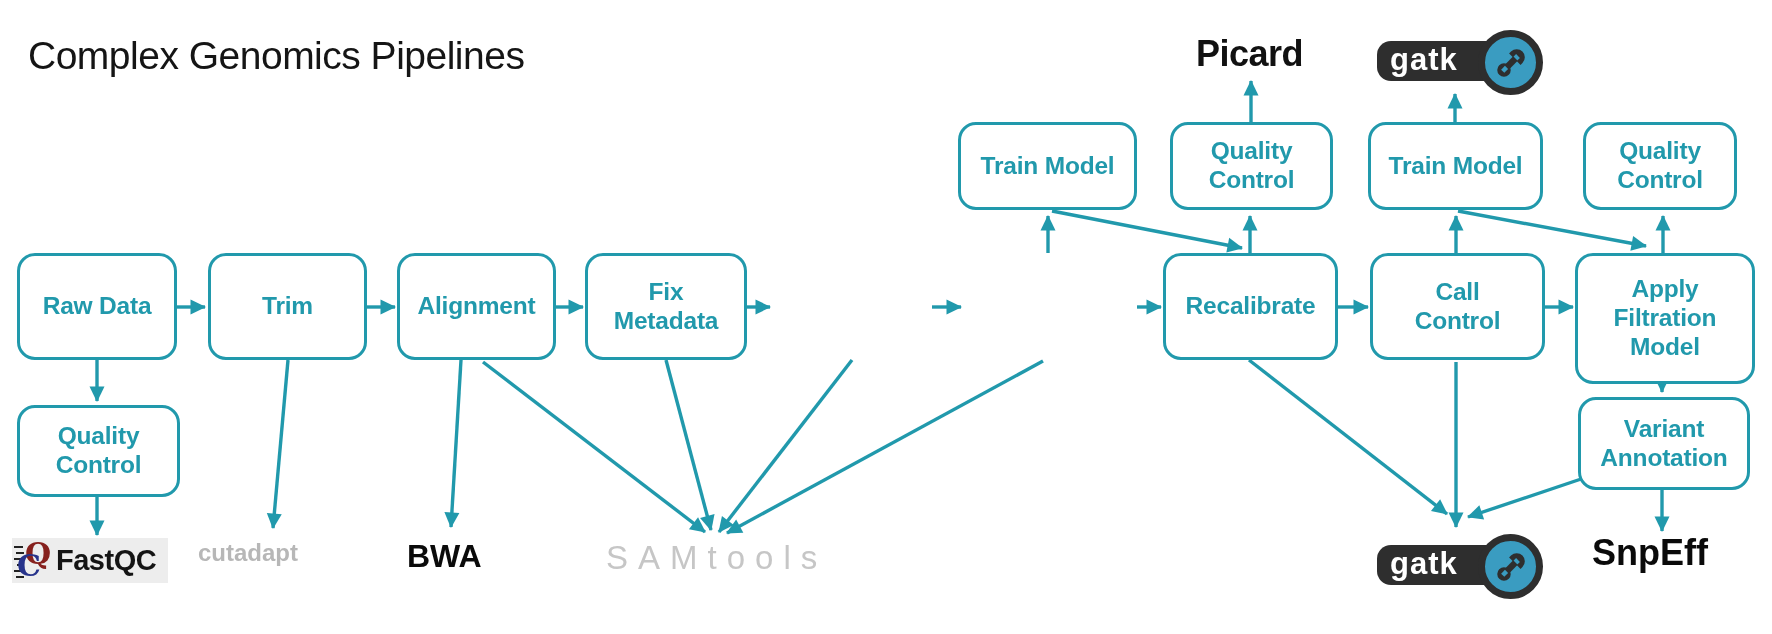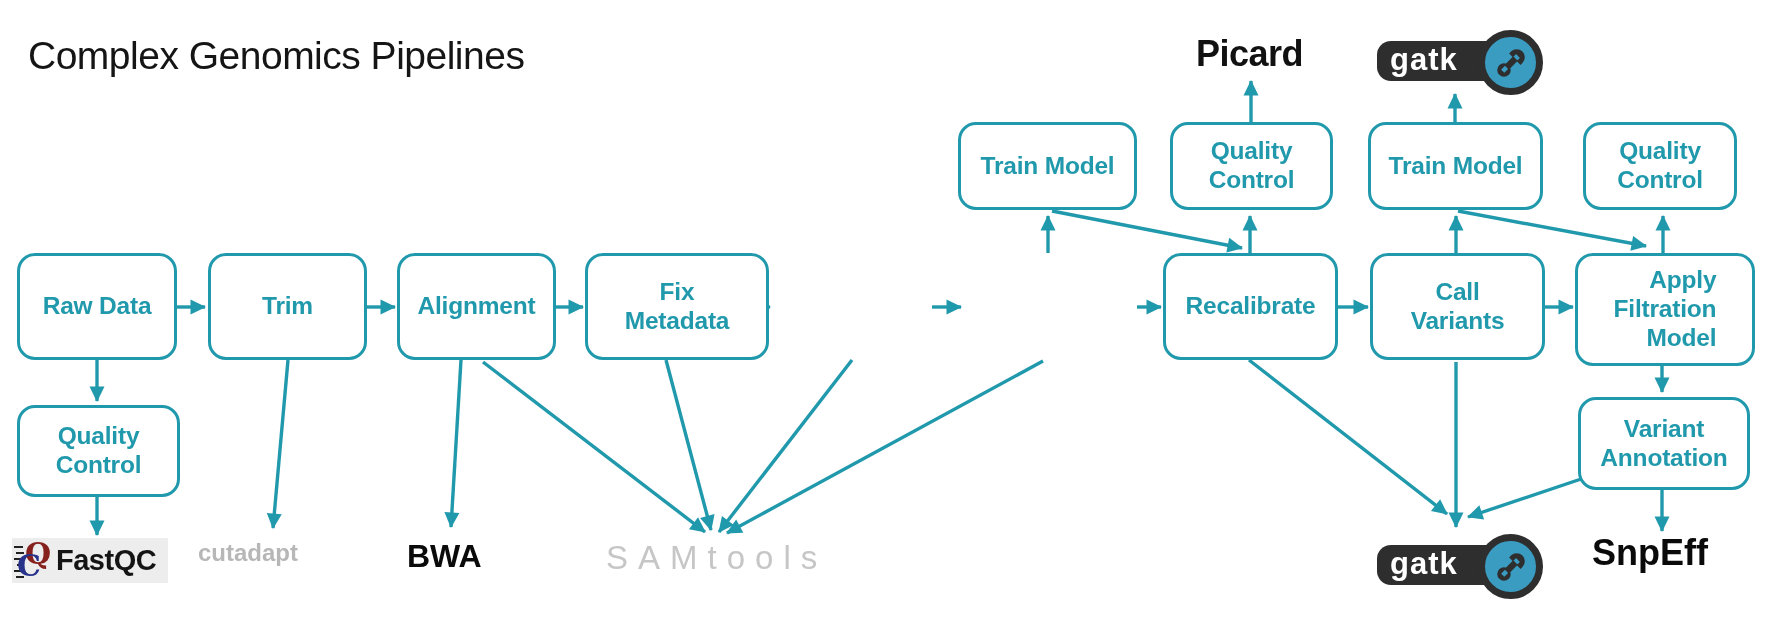--- a/index.html
+++ b/index.html
@@ -142,26 +142,26 @@
   </div>
 
   <div id="cutadapt" class="logo">cutadapt</div>
   <div id="bwa" class="logo">BWA</div>
   <div id="samtools" class="logo">SAMtools</div>
   <div id="snpeff" class="logo">SnpEff</div>
 
 <div class="node" style="left: 17px; top: 253px; width: 160px; height: 107px;"><span>Raw Data</span></div>
     <div class="node" style="left: 208px; top: 253px; width: 159px; height: 107px;"><span>Trim</span></div>
     <div class="node" style="left: 397px; top: 253px; width: 159px; height: 107px;"><span>Alignment</span></div>
-    <div class="node" style="left: 585px; top: 253px; width: 184px; height: 107px;"><span>Fix
+    <div class="node" style="left: 585px; top: 253px; width: 162px; height: 107px;"><span>Fix
 Metadata</span></div>
     <div class="node" style="left: 1163px; top: 253px; width: 175px; height: 107px;"><span>Recalibrate</span></div>
     <div class="node" style="left: 1370px; top: 253px; width: 175px; height: 107px;"><span>Call
-Variants</span></div>
-    <div class="node" style="left: 1575px; top: 253px; width: 180px; height: 113px; text-align: right;"><span>Apply
+Control</span></div>
+    <div class="node" style="left: 1575px; top: 253px; width: 180px; height: 131px;"><span>Apply
 Filtration
 Model</span></div>
     <div class="node" style="left: 958px; top: 122px; width: 179px; height: 88px;"><span>Train Model</span></div>
     <div class="node" style="left: 1170px; top: 122px; width: 163px; height: 88px;"><span>Quality
 Control</span></div>
     <div class="node" style="left: 1368px; top: 122px; width: 175px; height: 88px;"><span>Train Model</span></div>
     <div class="node" style="left: 1583px; top: 122px; width: 154px; height: 88px;"><span>Quality
 Control</span></div>
     <div class="node" style="left: 17px; top: 405px; width: 163px; height: 92px;"><span>Quality
 Control</span></div>

